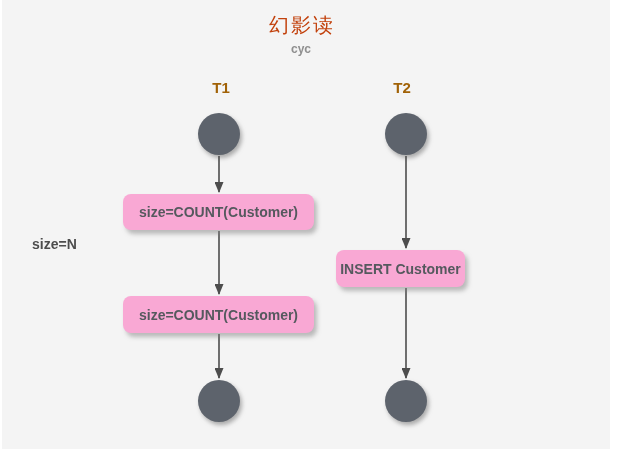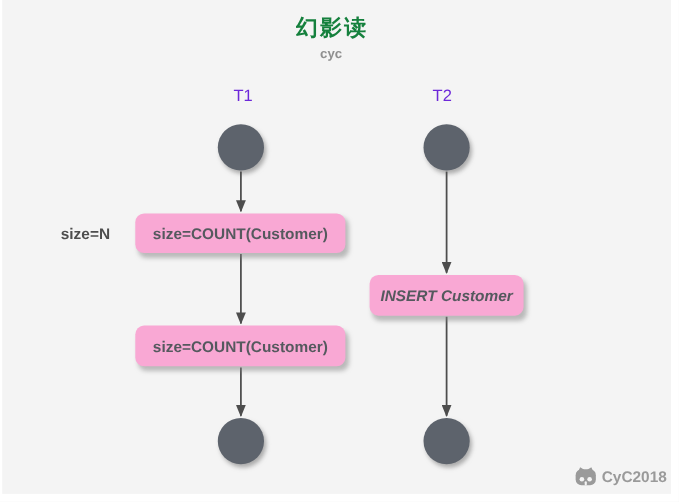--- a/index.html
+++ b/index.html
@@ -18,42 +18,42 @@
     position: absolute;
     left: 2px; top: 0;
     width: 608px; height: 449px;
     background: #f4f4f4;
   }
   .title {
     position: absolute;
     left: 300px; top: 12px;
     transform: translateX(-50%);
     font-size: 20px;
-    font-weight: bold;
+    font-weight: normal;
     letter-spacing: 2px;
-    color: #15803d;
+    color: #c2410c;
     white-space: nowrap;
   }
   .subtitle {
     position: absolute;
     left: 299px; top: 42px;
     transform: translateX(-50%);
     font-size: 12px;
     font-weight: bold;
     color: #8f8f8f;
     white-space: nowrap;
     text-align: center;
   }
   .lane-header {
     position: absolute;
     top: 79px;
     transform: translateX(-50%);
     font-size: 15px;
-    font-weight: normal;
-    color: #6d28d9;
+    font-weight: bold;
+    color: #a16207;
     white-space: nowrap;
   }
   .lane-header.t1 { left: 219px; }
   .lane-header.t2 { left: 400px; }
   .shapes-svg {
     position: absolute;
     left: 0; top: 0;
     width: 617px; height: 456px;
     pointer-events: none;
   }
@@ -75,27 +75,27 @@
     justify-content: center;
   }
   .step-box span {
     font-size: 14px;
     font-weight: bold;
     color: #55595e;
     white-space: nowrap;
   }
   .box-count-1 { left: 121px; top: 194px; width: 191px; height: 36px; }
   .box-count-2 { left: 121px; top: 296px; width: 191px; height: 37px; }
-  .box-insert  { left: 334px; top: 250px; width: 140px; height: 37px; font-style: italic; }
+  .box-insert  { left: 334px; top: 250px; width: 129px; height: 37px; }
   .side-label {
     position: absolute;
     font-size: 14px;
     font-weight: bold;
-    text-align: right;
     white-space: nowrap;
+    margin-top: 32px;
   }
   .side-label.normal { left: 30px; width: 68px; top: 204px; color: #4d4d4d; }
   .side-label.highlight { left: 28px; width: 74px; top: 307px; color: #bf7a78; }
   .watermark {
     position: absolute;
     left: 520px; top: 424px;
     display: flex;
     align-items: center;
     gap: 4px;
   }
@@ -145,26 +145,15 @@
     </div>
     <div class="step-box box-count-2">
       <span>size=COUNT(Customer)</span>
     </div>
     <div class="step-box box-insert">
       <span>INSERT Customer</span>
     </div>
 
     <div class="side-label normal">size=N</div>
 
-    <div class="watermark">
-      <svg class="cat-icon" width="21" height="18" viewBox="0 0 24 20" xmlns="http://www.w3.org/2000/svg">
-        <path d="M6.2 0.6 L10.4 3.2 L3.6 6.6 Z" fill="#9a9a9a"></path>
-        <path d="M17.8 0.6 L13.6 3.2 L20.4 6.6 Z" fill="#9a9a9a"></path>
-        <rect x="1.5" y="2.8" width="21" height="16.5" rx="6" fill="#9a9a9a"></rect>
-        <circle cx="8" cy="13" r="2.4" fill="#f4f4f4"></circle>
-        <circle cx="16" cy="13" r="2.4" fill="#f4f4f4"></circle>
-        <rect x="10.9" y="15.2" width="2.2" height="4.3" rx="1.1" fill="#f4f4f4"></rect>
-      </svg>
-      <span class="watermark-text">CyC2018</span>
-    </div>
 
   </div>
 </div>
 
 </body></html>

